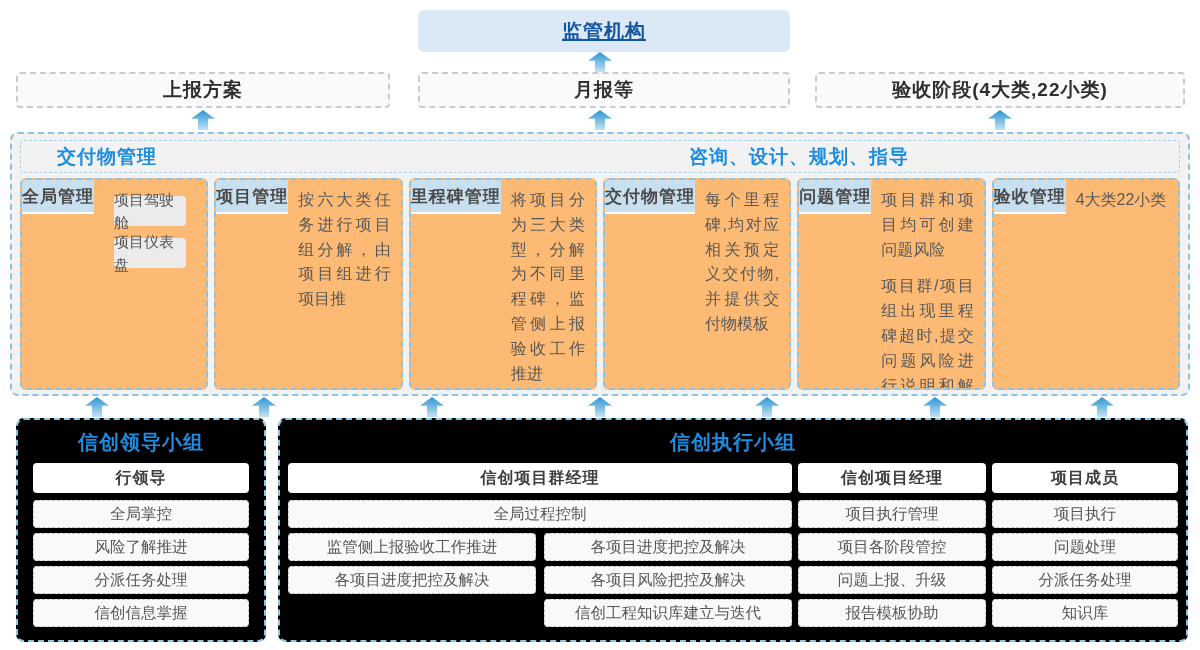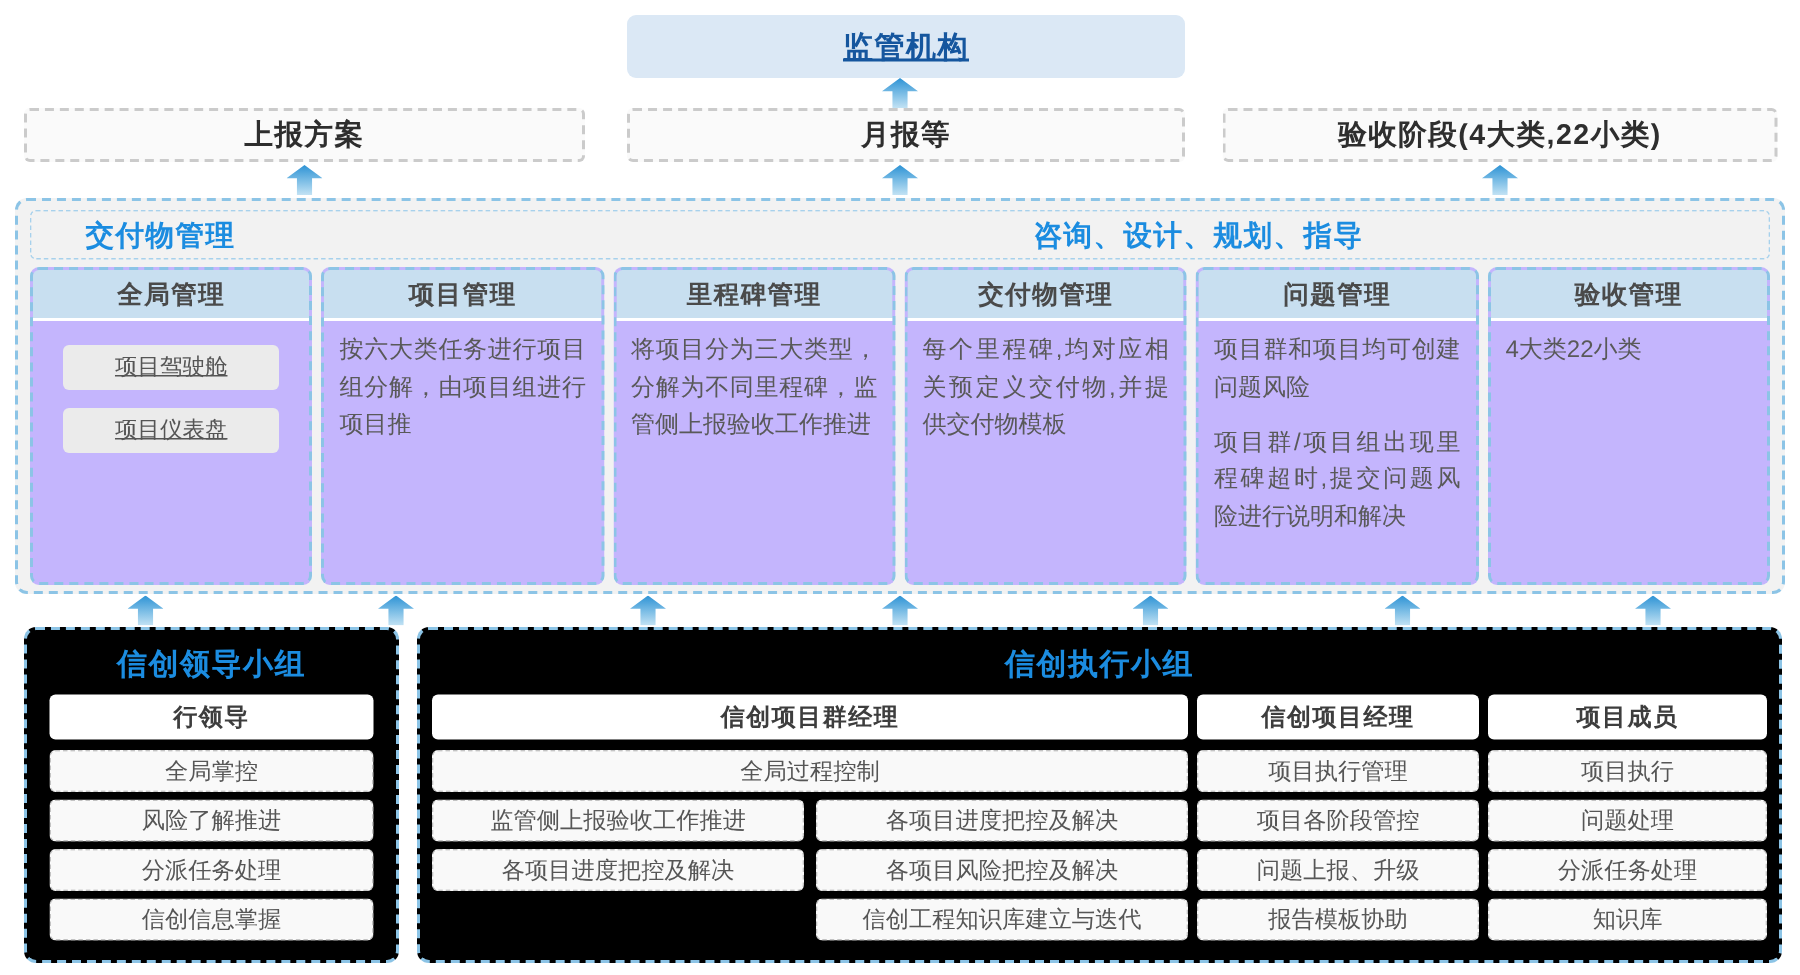--- a/index.html
+++ b/index.html
@@ -36,32 +36,32 @@
   }
   .main-header{
     position:relative;margin:6px 8px 5px;height:33px;box-sizing:border-box;
     border:1.5px dashed #a7d1ec;border-radius:4px;display:flex;align-items:center;
   }
   .role-left{margin-left:36px;color:#1b8ce0;font-weight:bold;font-size:19px;letter-spacing:1px;}
   .role-right{position:absolute;left:668px;color:#1b8ce0;font-weight:bold;font-size:19px;letter-spacing:1px;}
   .columns{display:flex;gap:6px;margin:0 8px;height:212px;}
   .col{
     flex:1;box-sizing:border-box;border:2px dashed #8cc4e6;border-radius:6px;
-    background:#c4b5fd;overflow:hidden;display:flex;flex-direction:column;
+    background:#fdba74;overflow:hidden;display:flex;flex-direction:row;
   }
   .col-header{
     flex:none;height:32px;background:#c8dff0;border-bottom:2px solid #ffffff;
     display:flex;align-items:center;justify-content:center;
     font-weight:bold;font-size:17px;color:#4a4a4a;letter-spacing:1px;
   }
   .col-body{padding:8px 10px;font-size:16px;color:#595959;line-height:1.55;}
   .col-body p{margin:0 0 12px;text-align:justify;}
   .pill{
     background:#ebebeb;border-radius:4px;height:30px;margin:8px 10px 12px;
-    display:flex;align-items:center;justify-content:center;font-size:15px;color:#555555;text-decoration:underline;
+    display:flex;align-items:center;justify-content:center;font-size:15px;color:#555555;
   }
   .pill + .pill{margin-top:0;}
   
   .group{
     position:absolute;top:418px;height:224px;box-sizing:border-box;
     background:#000000;border:2px dashed #8cc4e6;border-radius:8px;
   }
   .g-left{left:16px;width:250px;}
   .g-right{left:278px;width:910px;}
   .g-title{

